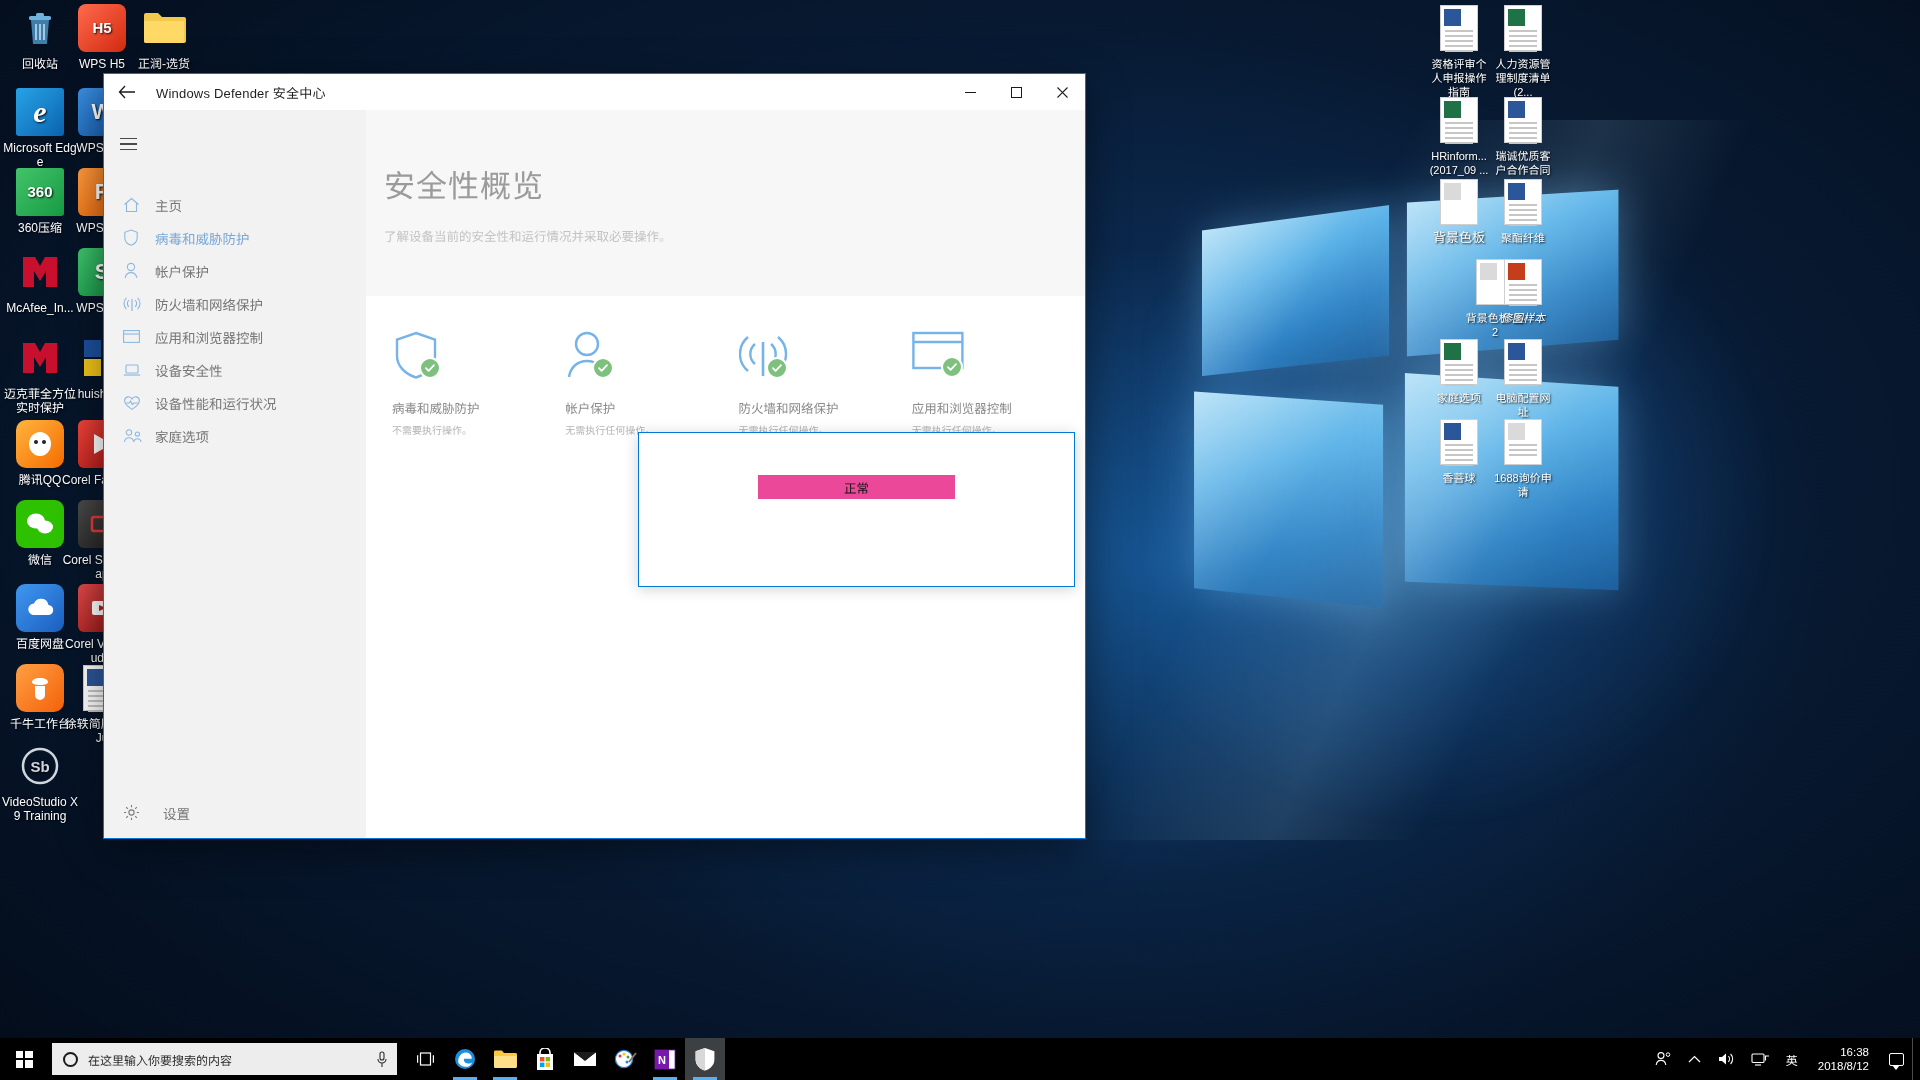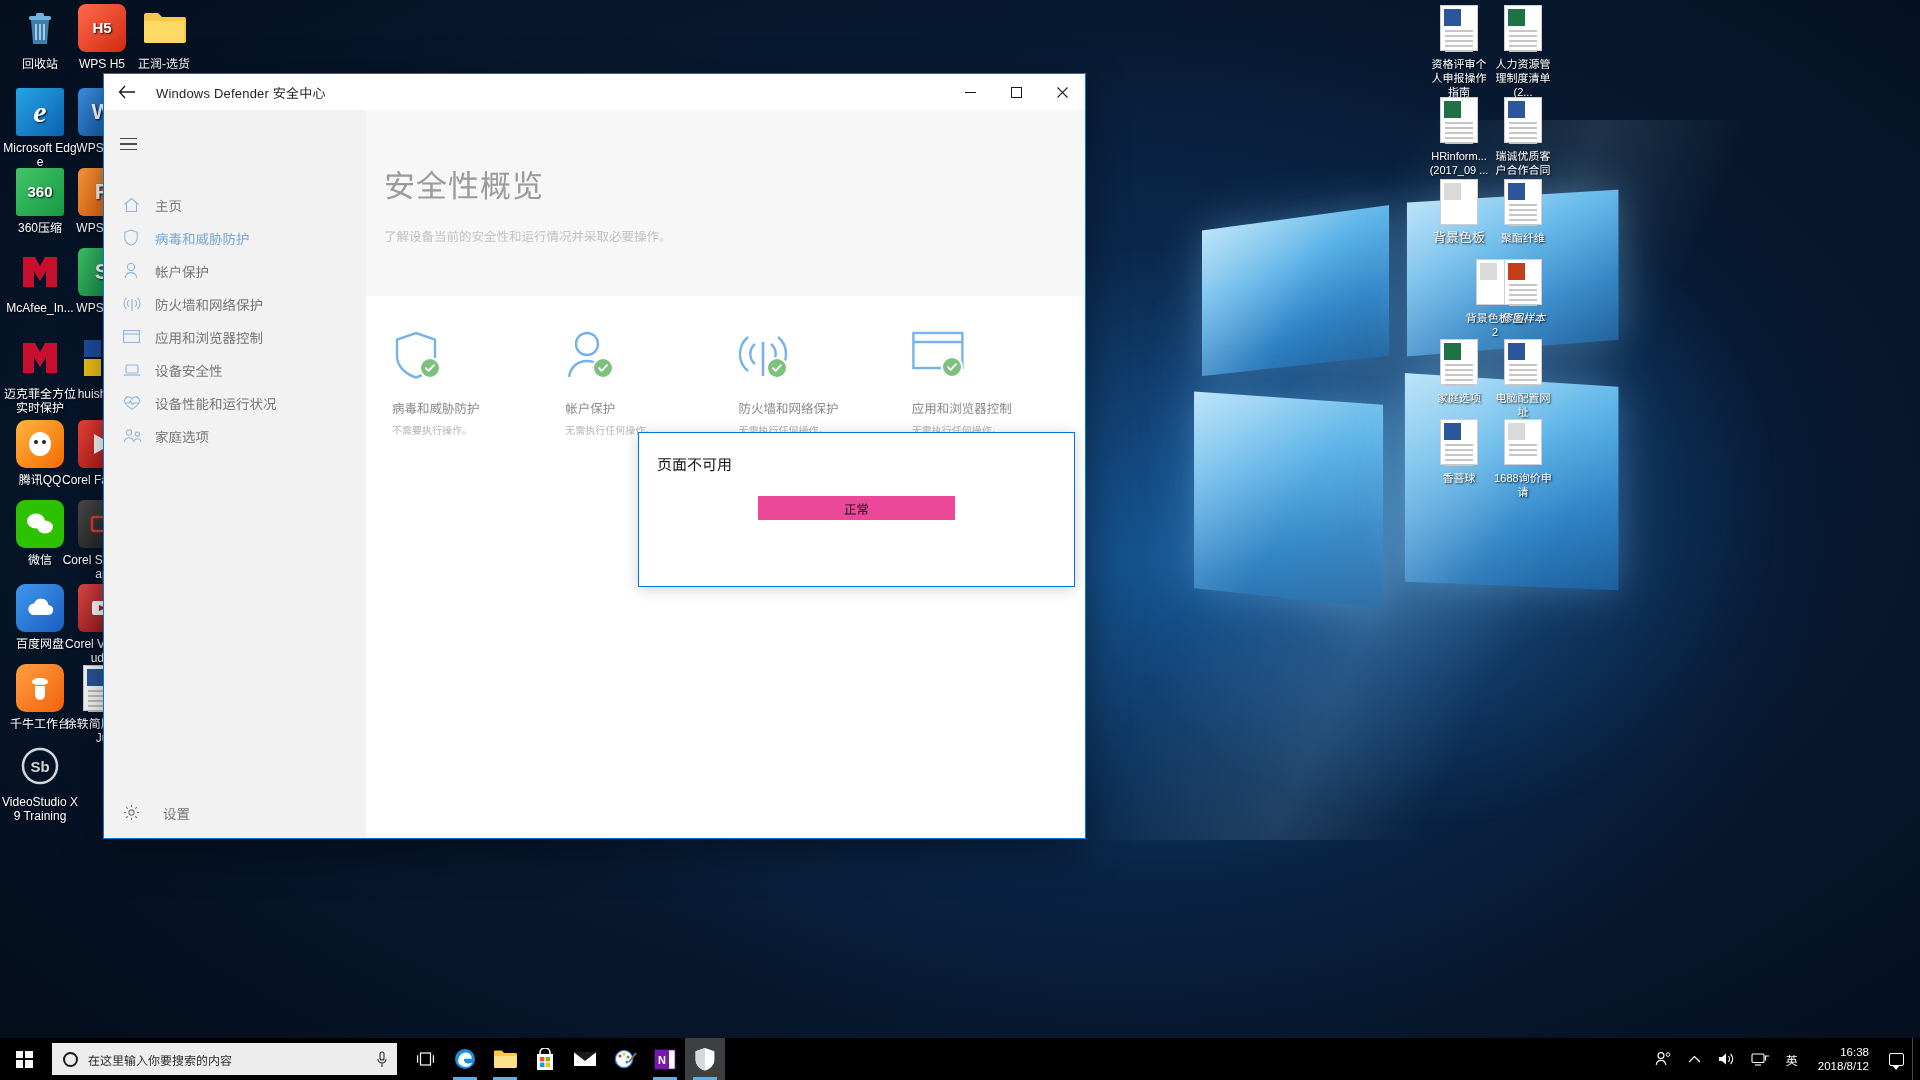--- a/index.html
+++ b/index.html
@@ -743,21 +743,20 @@
               </span>
             </div>
             <div class="ctitle">应用和浏览器控制</div>
             <div class="cdesc">无需执行任何操作。</div>
           </div>
         </div>
 
         <div class="behindtext">方</div>
 
         <div class="dialog">
-          <h2>页面不可用</h2>
           <div class="btnrow">
             <button class="okbtn">正常</button>
           </div>
         </div>
       </div>
     </div>
   </div>
 
   <div id="taskbar">
     <div class="startbtn">

